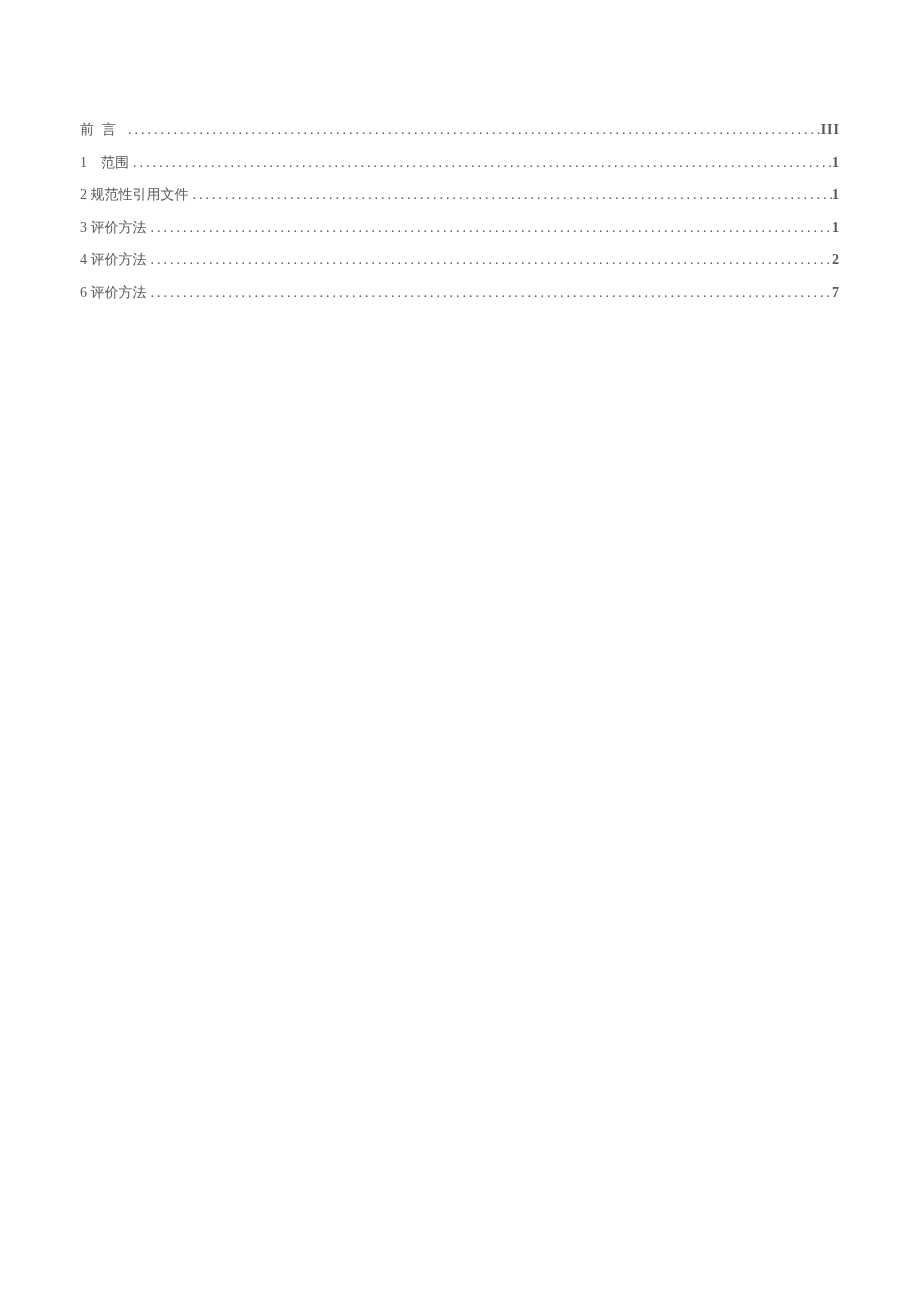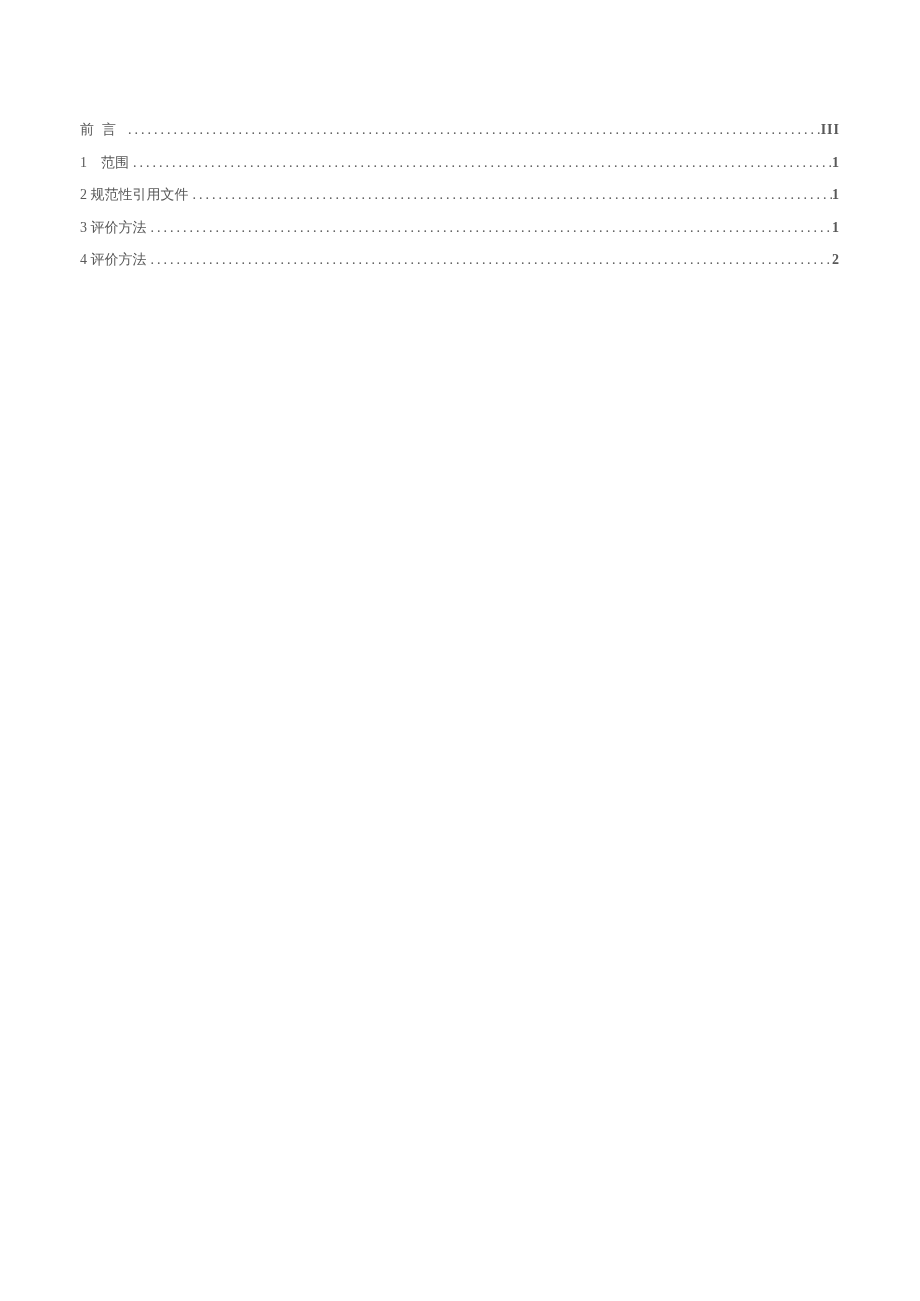--- a/index.html
+++ b/index.html
@@ -90,14 +90,19 @@
       <div class="toc-entry">
         <span class="toc-label"><span class="toc-number">3</span> <span class="toc-text">评价方法</span></span>
         <span class="toc-dots"></span>
         <span class="toc-page">1</span>
       </div>
       <div class="toc-entry">
         <span class="toc-label"><span class="toc-number">4</span> <span class="toc-text">评价方法</span></span>
         <span class="toc-dots"></span>
         <span class="toc-page">2</span>
       </div>
+      <div class="toc-entry">
+        <span class="toc-label"><span class="toc-number">6</span> <span class="toc-text">评价方法</span></span>
+        <span class="toc-dots"></span>
+        <span class="toc-page">7</span>
+      </div>
     </div>
 </div>
 
 </body></html>

